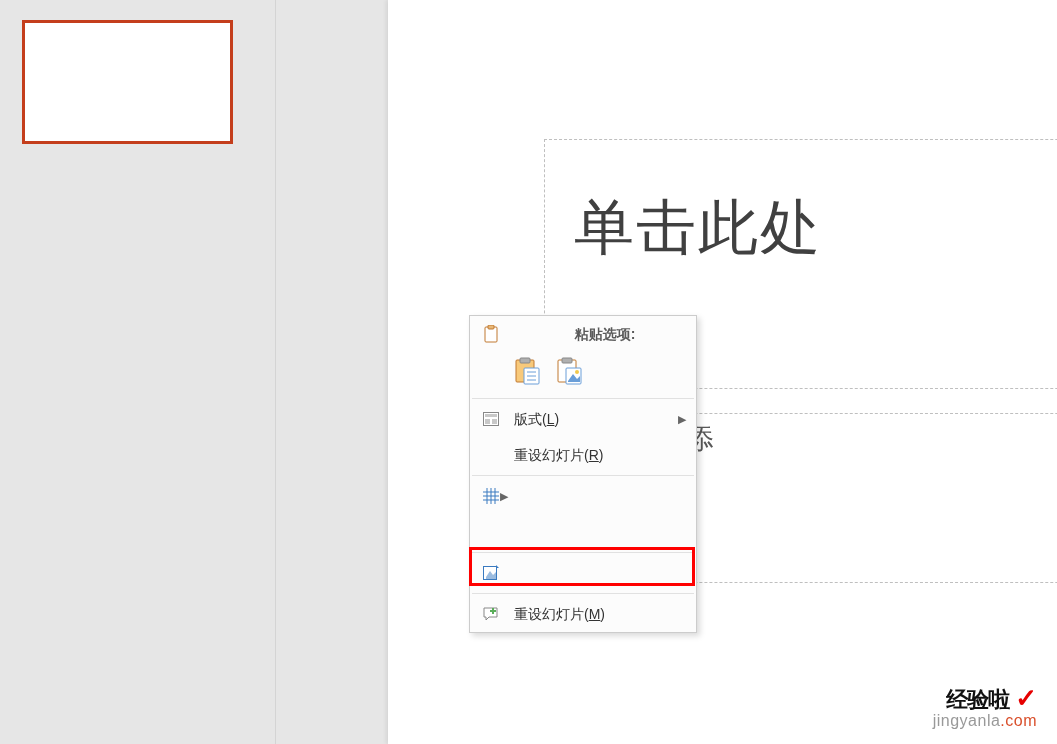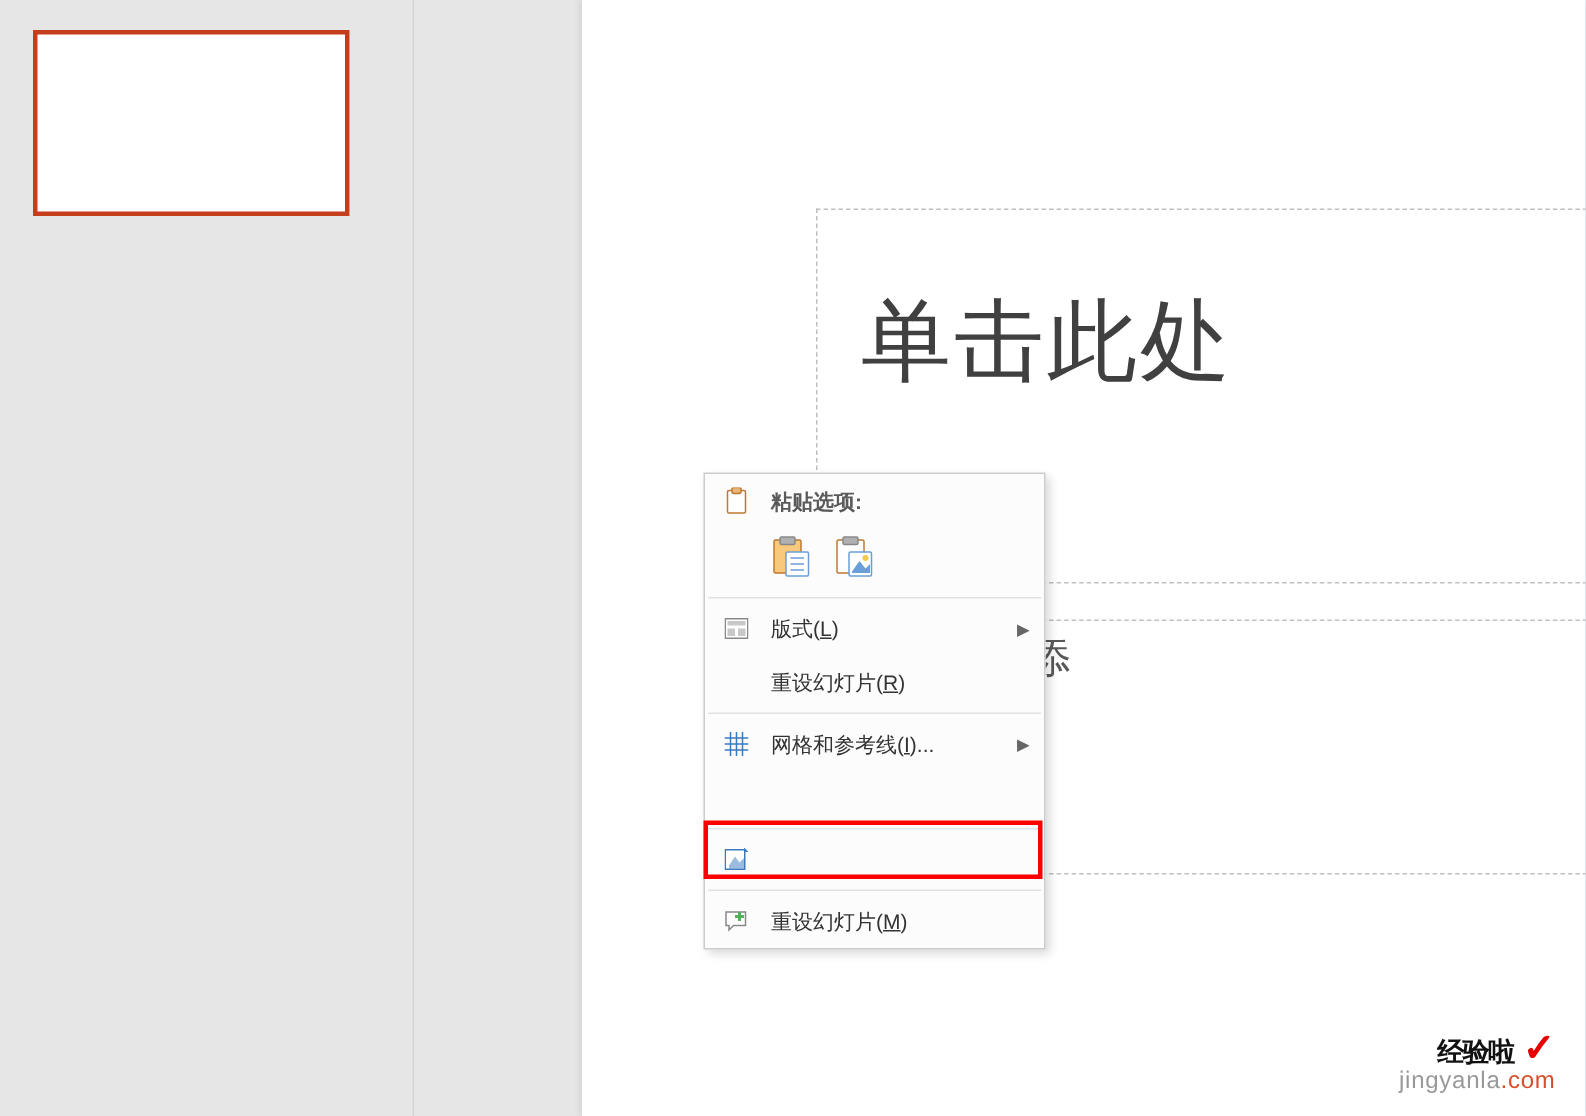--- a/index.html
+++ b/index.html
@@ -17,21 +17,21 @@
   .ctx-row.header-row{height:28px;padding-top:4px;}
   .ctx-icon{width:18px;height:18px;flex:0 0 18px;display:flex;align-items:center;justify-content:center;}
   .ctx-label{margin-left:14px;flex:1;line-height:36px;}
   .ctx-arrow{width:18px;color:#666;font-size:11px;}
   .ctx-sep{height:1px;background:#E1E1E1;margin:2px 2px;}
   .paste-icons{display:flex;gap:14px;padding:8px 0 10px 44px;}
   .paste-btn{width:28px;height:30px;display:flex;align-items:center;justify-content:center;}
   .highlight-box{position:absolute;left:469px;top:547px;width:226px;height:39px;border:3px solid #FF0000;box-sizing:border-box;pointer-events:none;z-index:5;}
   .watermark{position:absolute;right:20px;bottom:15px;text-align:right;line-height:1;}
   .wm-top{display:flex;align-items:baseline;justify-content:flex-end;gap:6px;}
-  .wm1{font-size:18px;font-weight:900;color:#111;font-family:Arial Black,Arial,sans-serif;letter-spacing:-1px;margin-left:30px;}
+  .wm1{font-size:22px;font-weight:900;color:#111;font-family:Arial Black,Arial,sans-serif;letter-spacing:-1px;margin-left:30px;}
   .wm-check{font-size:26px;color:#E60000;font-weight:bold;}
   .wm2{font-size:16px;color:#999;letter-spacing:0.5px;margin-top:2px;}
   .wm2 b{color:#D94F2B;font-weight:normal;}
   .u{text-decoration:underline;}
   svg{display:block;}
 </style>
 </head>
 <body>
 
 <div class="app">
@@ -61,21 +61,21 @@
 
   <div class="ctx-menu">
 
     <div class="ctx-row header-row">
       <span class="ctx-icon">
         <svg width="16" height="18" viewBox="0 0 16 18">
             <rect x="2" y="2" width="12" height="15" rx="1" fill="#FFF" stroke="#C07830" stroke-width="1"></rect>
             <rect x="5" y="0" width="6" height="4" rx="1" fill="#E8B878" stroke="#C07830" stroke-width="1"></rect>
           </svg>
       </span>
-      <span class="ctx-label" style="font-weight:bold;color:#5A5A5A;">粘贴选项:</span>
+      <span class="ctx-label" style="font-weight:bold;color:#5A5A5A;text-align:center;">粘贴选项:</span>
     </div>
 
     <div class="paste-icons">
       <div class="paste-btn">
         <svg width="26" height="28" viewBox="0 0 26 28">
             <rect x="1" y="3" width="18" height="22" rx="1" fill="#F8C97A" stroke="#C07830"></rect>
             <rect x="5" y="1" width="10" height="5" rx="1" fill="#B0B0B0" stroke="#888"></rect>
             <rect x="9" y="11" width="15" height="16" rx="1" fill="#FFF" stroke="#6A9ED8"></rect>
             <line x1="12" y1="15" x2="21" y2="15" stroke="#6A9ED8"></line>
             <line x1="12" y1="19" x2="21" y2="19" stroke="#6A9ED8"></line>
@@ -121,21 +121,20 @@
             <g stroke="#3A7AC0" stroke-width="1">
               <line x1="0" y1="4" x2="16" y2="4"></line>
               <line x1="0" y1="8" x2="16" y2="8"></line>
               <line x1="0" y1="12" x2="16" y2="12"></line>
               <line x1="4" y1="0" x2="4" y2="16"></line>
               <line x1="8" y1="0" x2="8" y2="16"></line>
               <line x1="12" y1="0" x2="12" y2="16"></line>
             </g>
           </svg>
       </span>
-      <span class="ctx-label"><span>网格和参考线</span>(<span class="u">I</span>)<span>...</span></span>
       <span class="ctx-arrow">▶</span>
     </div>
 
     <div class="ctx-row">
       <span class="ctx-icon"></span>
     </div>
 
     <div class="ctx-sep"></div>
 
     <div class="ctx-row">

